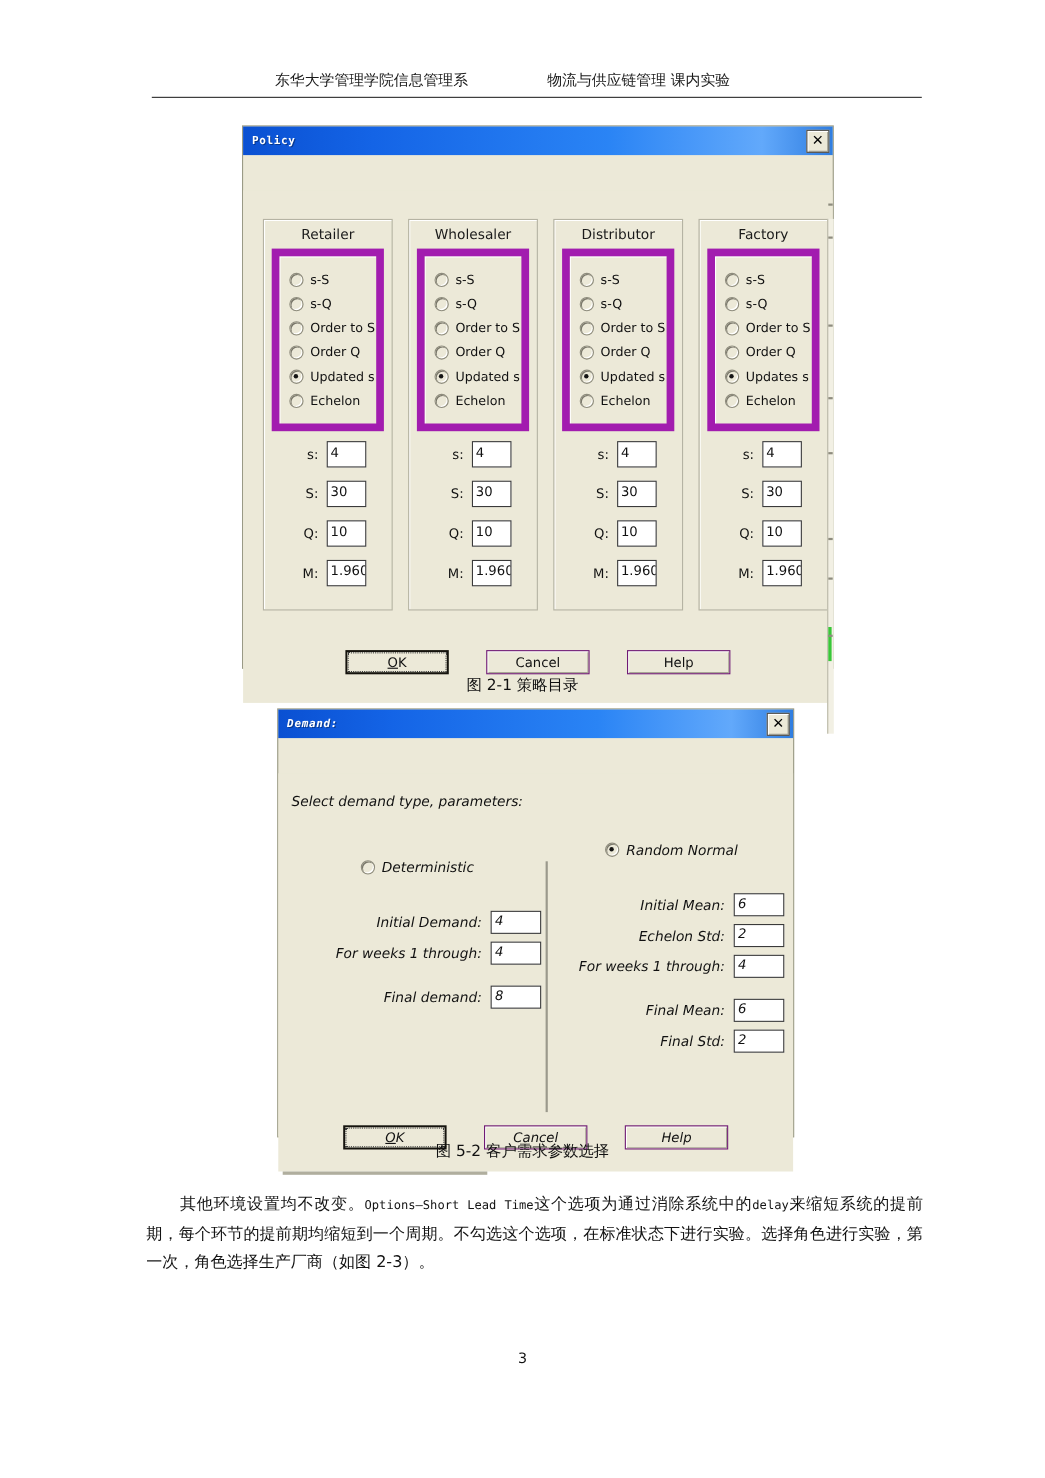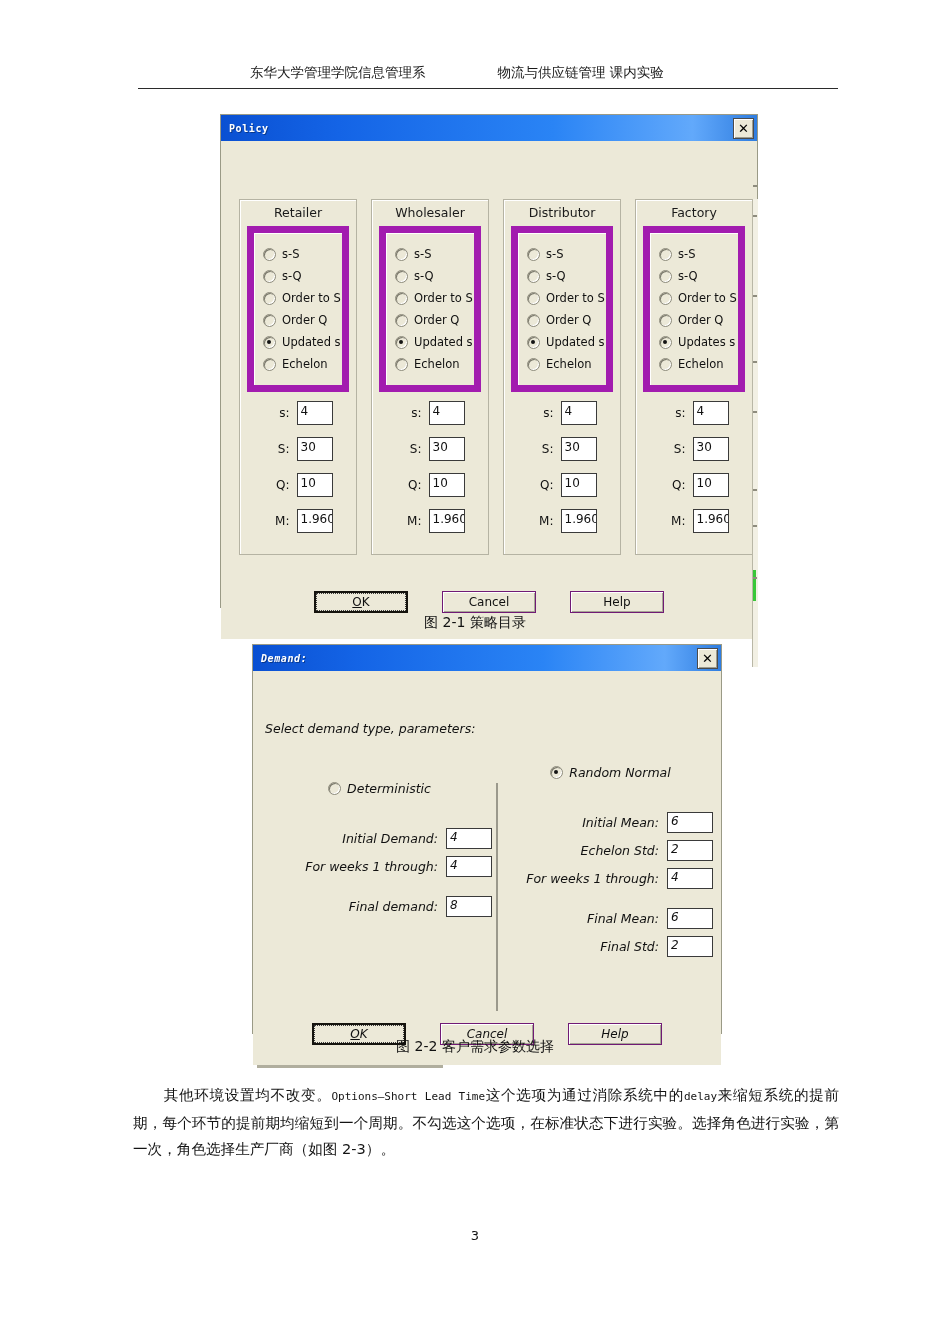--- a/index.html
+++ b/index.html
@@ -455,21 +455,21 @@
             </span>
         </div>
         <div class="btn">Cancel</div>
         <div class="btn">Help</div>
       </div>
 
       <div class="d-artifact"></div>
     </div>
   </div>
 
-  <div class="cap" style="top:1038px;">图 2-2  客户需求参数选择</div>
+  <div class="cap" style="top:1038px;">图 5-2  客户需求参数选择</div>
 
   <div class="para">
     <span class="ind"></span><span>其他环境设置均不改变。</span><span class="mono">Options—Short Lead Time</span><span>这个选项为通过消除系统中的</span><span class="mono">delay</span><span>来缩短系统的提前期，每个环节的提前期均缩短到一个周期。不勾选这个选项，在标准状态下进行实验。选择角色进行实验，第一次，角色选择生产厂商（如图 2-3）。</span>
   </div>
 
   <div class="pageno">3</div>
 
 </div>
 
 </body></html>

